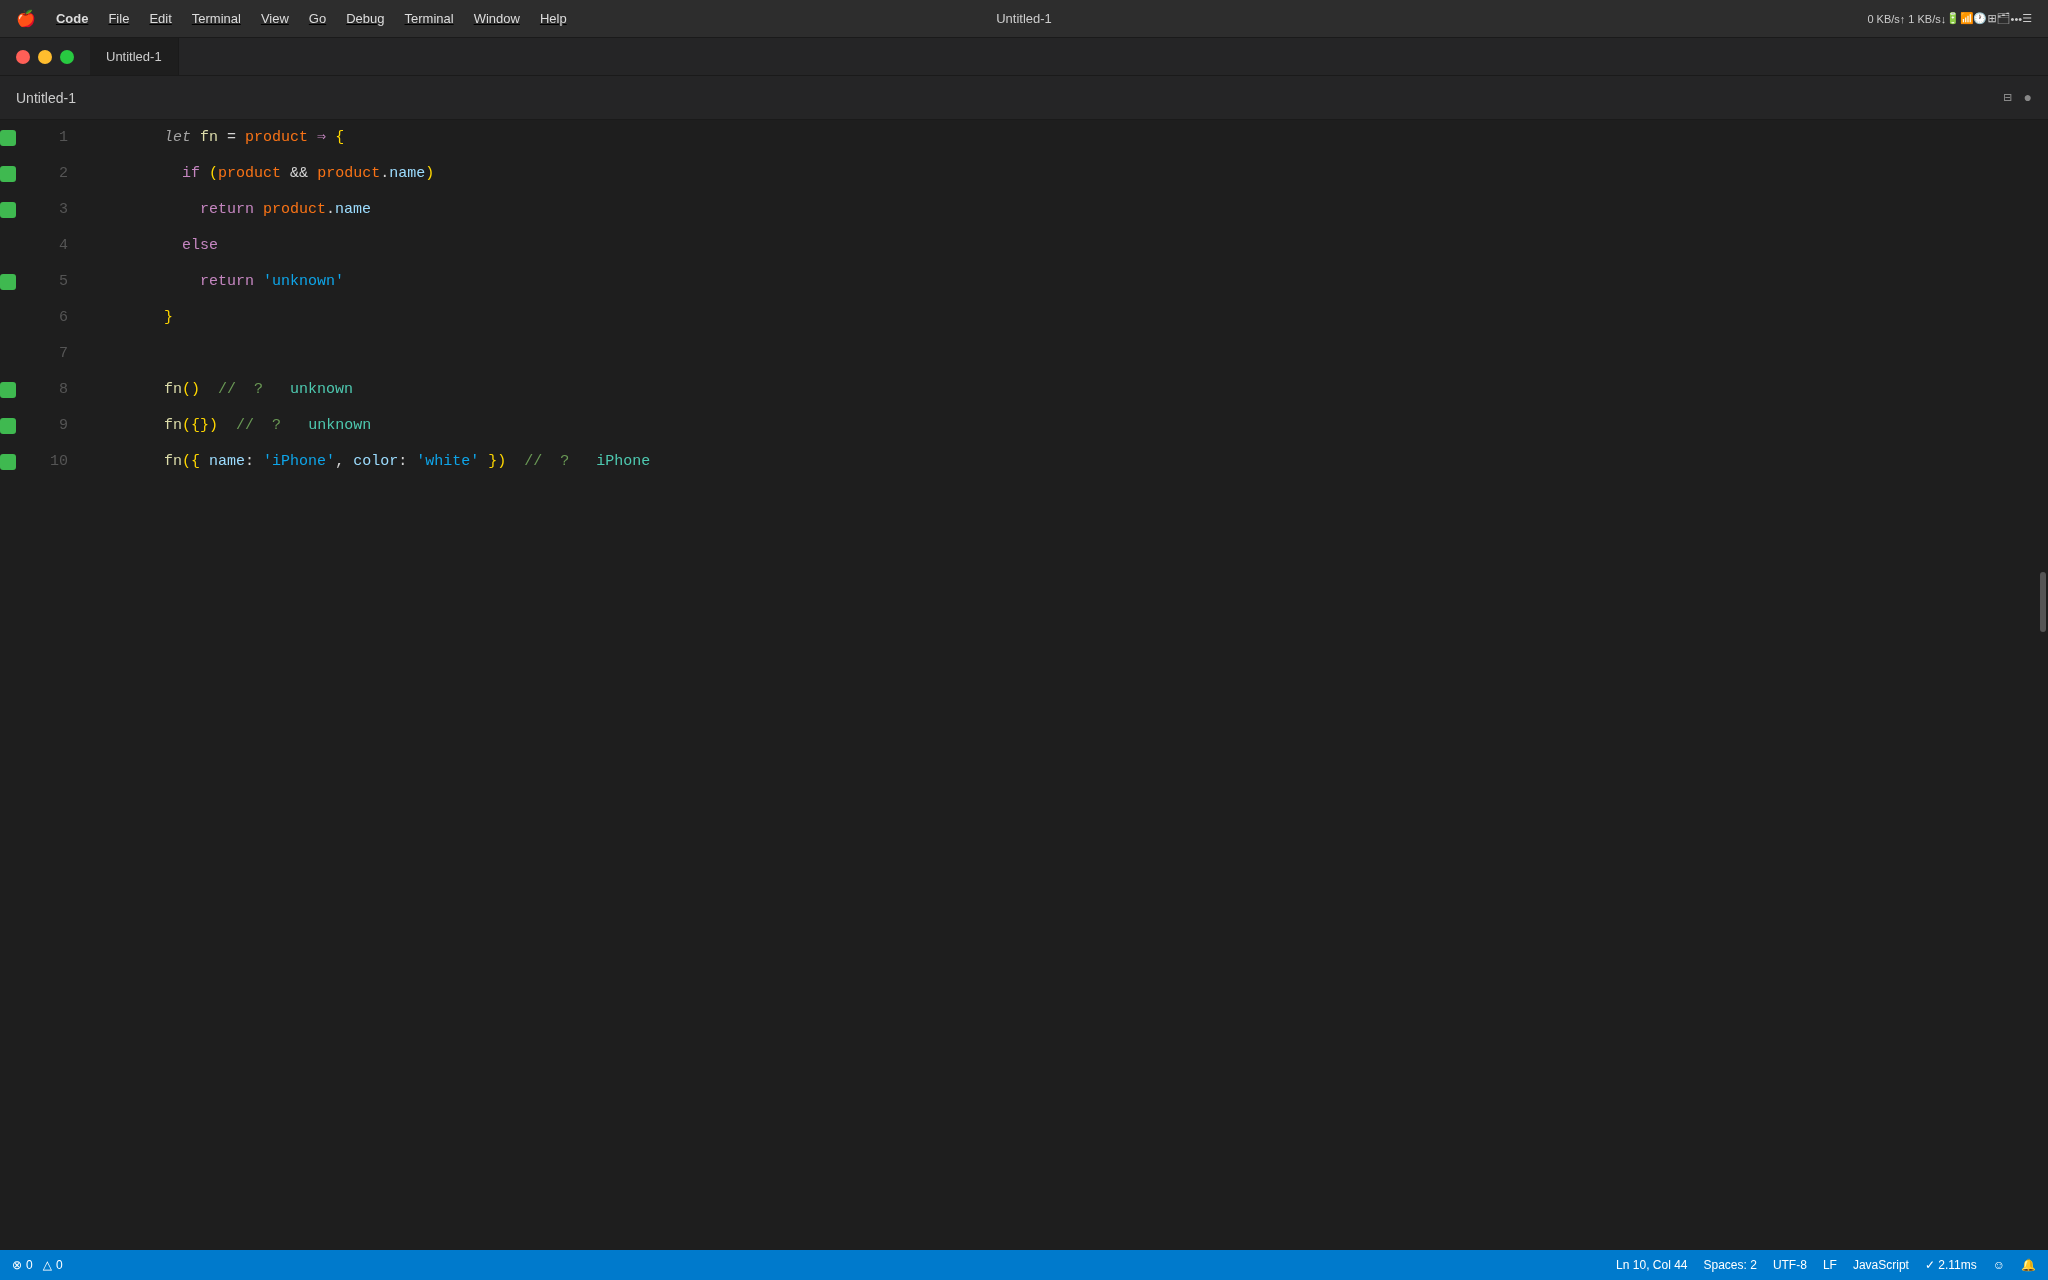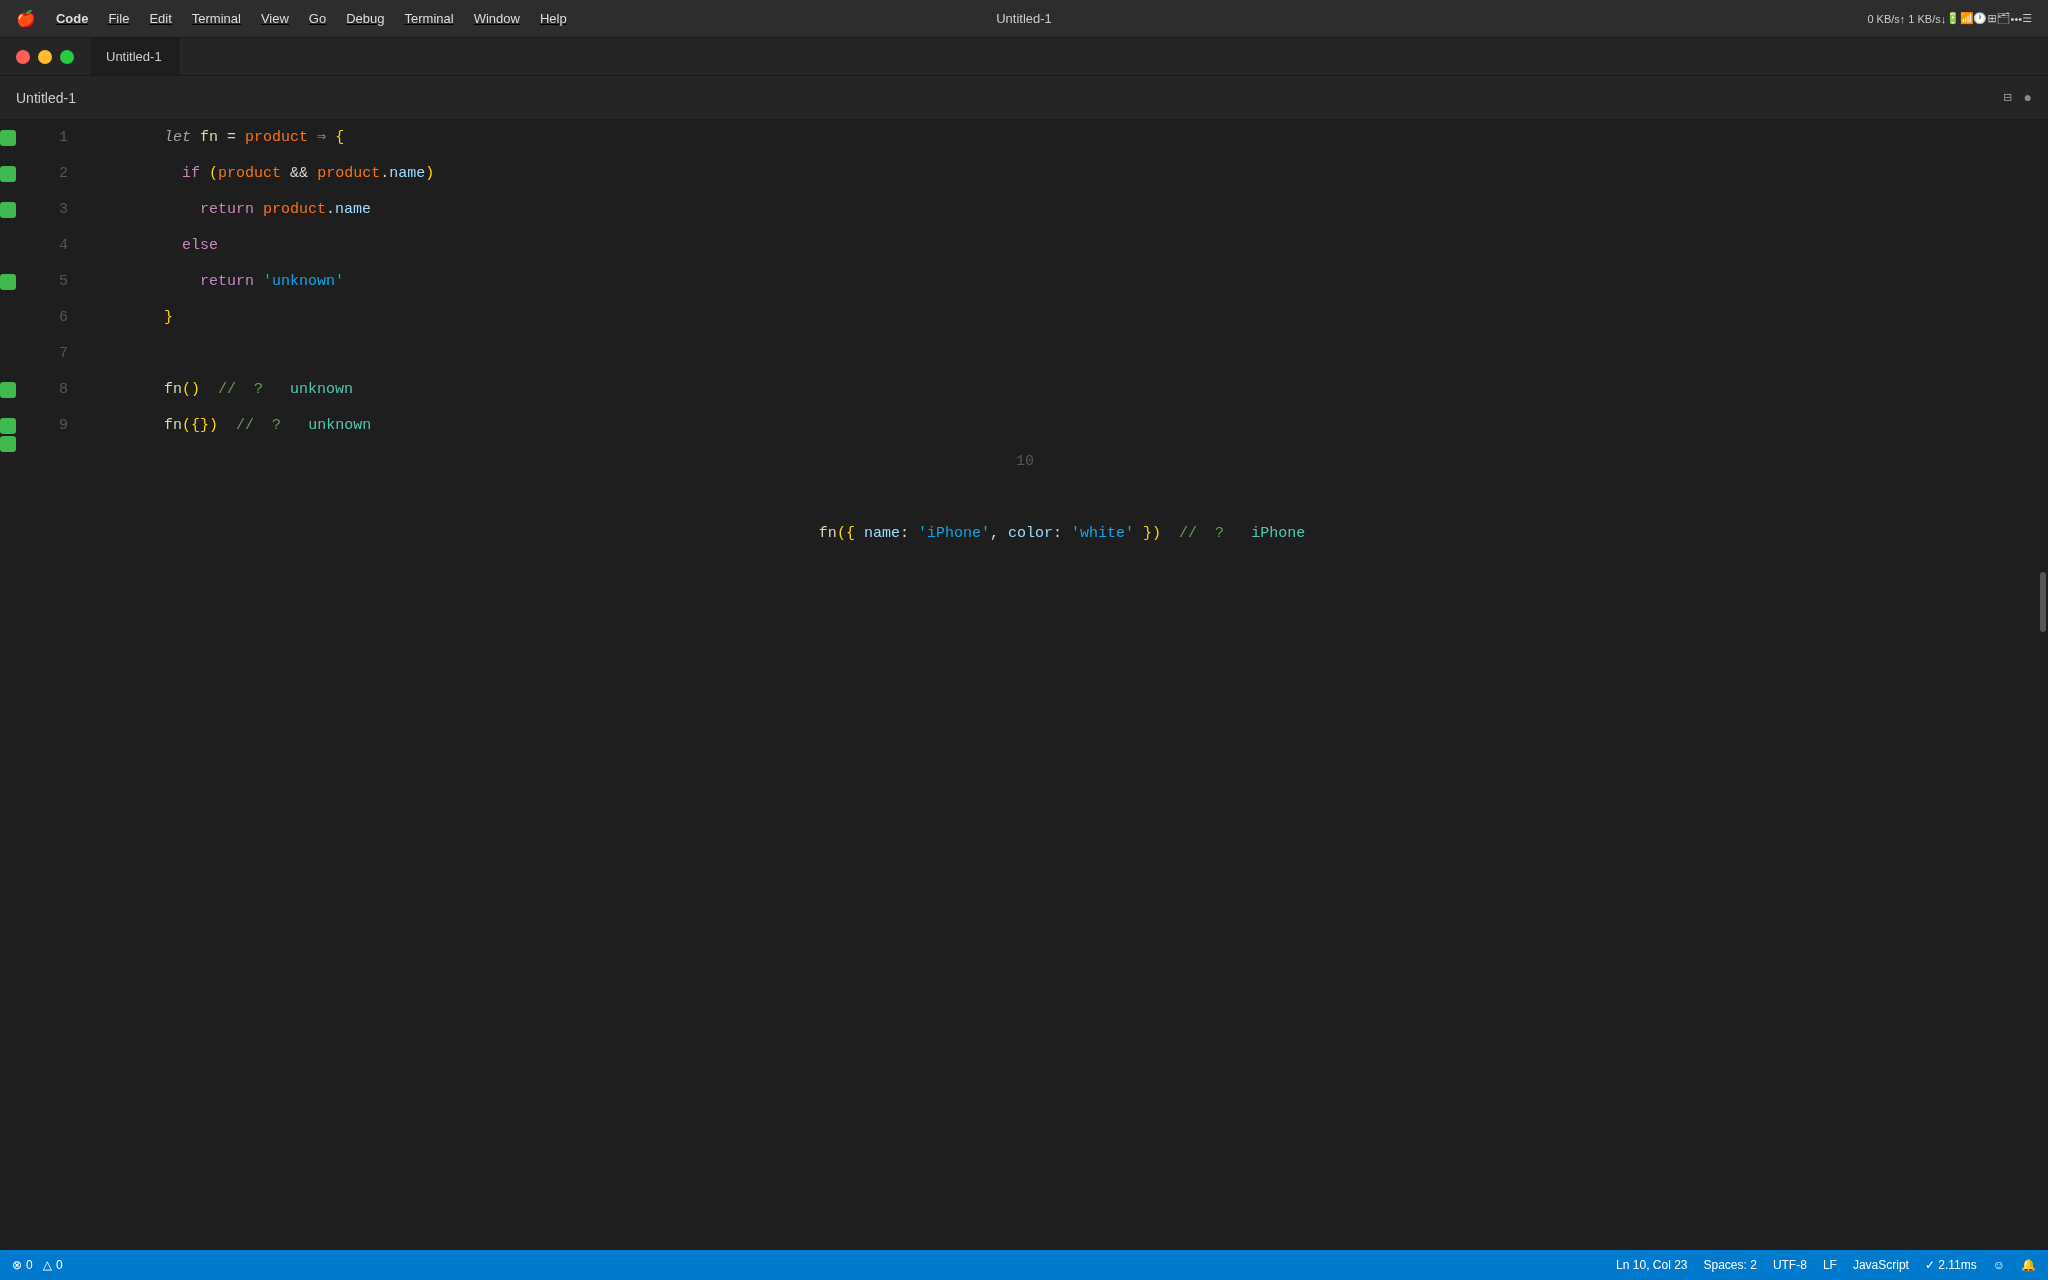--- a/index.html
+++ b/index.html
@@ -367,21 +367,21 @@
     <div class="line" style="height:36px;display:flex;align-items:center;">
       <div style="width:28px;display:flex;align-items:center;justify-content:center;flex-shrink:0;">
         <div class="breakpoint"></div>
       </div>
       <div class="line-number">9</div>
       <div class="line-content">
         <span class="kw-orange">fn</span><span class="kw-paren">(</span><span class="kw-curly">{}</span><span class="kw-paren">)</span><span class="kw-white">  </span><span class="kw-comment">//  ?</span><span class="kw-white">   </span><span class="kw-unknown">unknown</span>
       </div>
     </div>
 
-    <div class="line" style="height:36px;display:flex;align-items:center;flex-direction:column;">
+    <div class="line" style="height:36px;display:flex;align-items:center;">
       <div style="width:28px;display:flex;align-items:center;justify-content:center;flex-shrink:0;">
         <div class="breakpoint"></div>
       </div>
       <div class="line-number">10</div>
       <div class="line-content">
         <span class="kw-orange">fn</span><span class="kw-paren">(</span><span class="kw-curly">{</span><span class="kw-white"> </span><span class="kw-color">name</span><span class="kw-white">: </span><span class="kw-string">'iPhone'</span><span class="kw-white">, </span><span class="kw-color">color</span><span class="kw-white">: </span><span class="kw-string">'white'</span><span class="kw-white"> </span><span class="kw-curly">}</span><span class="kw-paren">)</span><span class="kw-white">  </span><span class="kw-comment">//  ?</span><span class="kw-white">   </span><span class="kw-iphone">iPhone</span>
       </div>
     </div>
 
     <div class="scrollbar">
@@ -393,21 +393,21 @@
 <div class="statusbar">
   <div class="status-left">
     <div class="status-item">
       <span>⊗</span>
       <span>0</span>
       <span style="margin-left:6px;">△</span>
       <span>0</span>
     </div>
   </div>
   <div class="status-right">
-    <span>Ln 10, Col 23</span>
+    <span>Ln 10, Col 44</span>
     <span>Spaces: 2</span>
     <span>UTF-8</span>
     <span>LF</span>
     <span>JavaScript</span>
     <span>✓ 2.11ms</span>
     <span>☺</span>
     <span>🔔</span>
   </div>
 </div>
 

